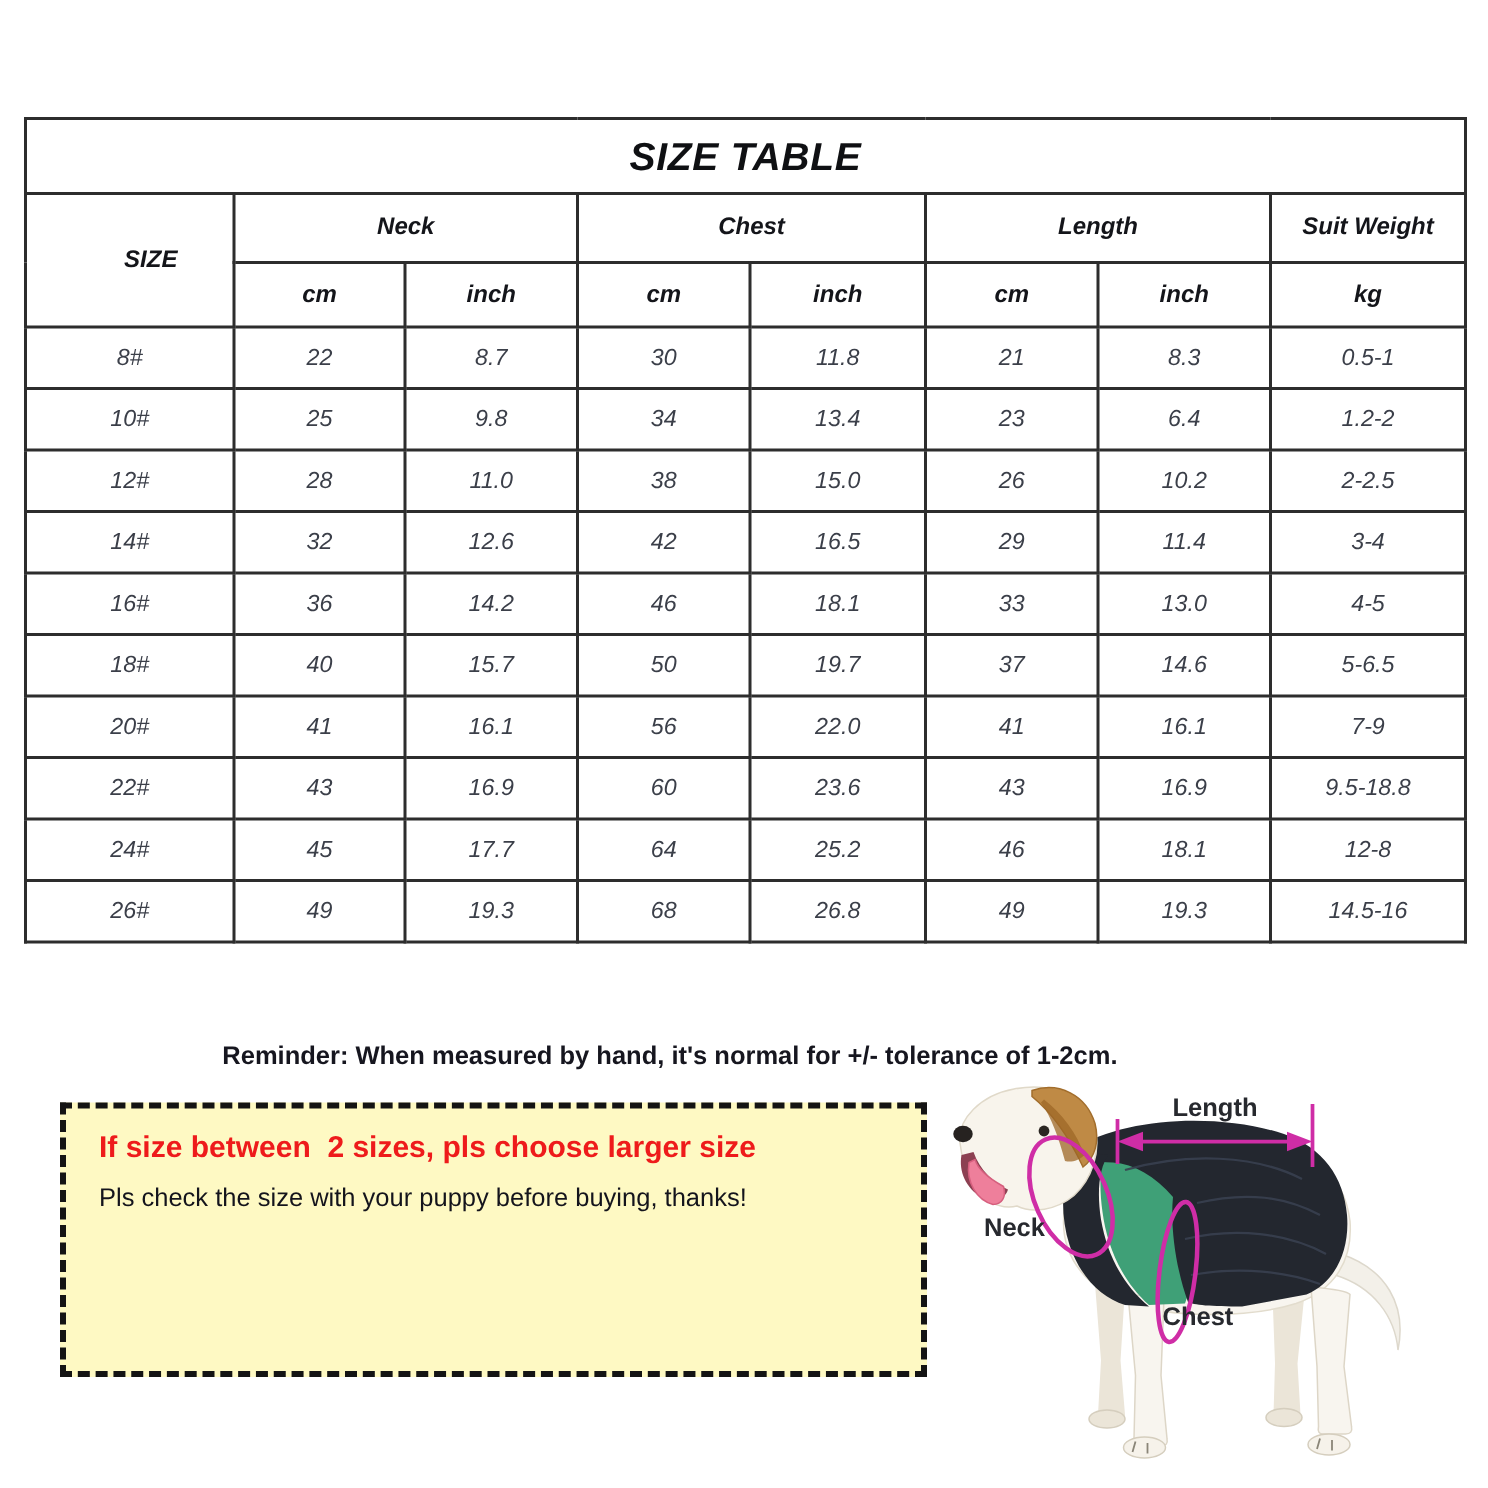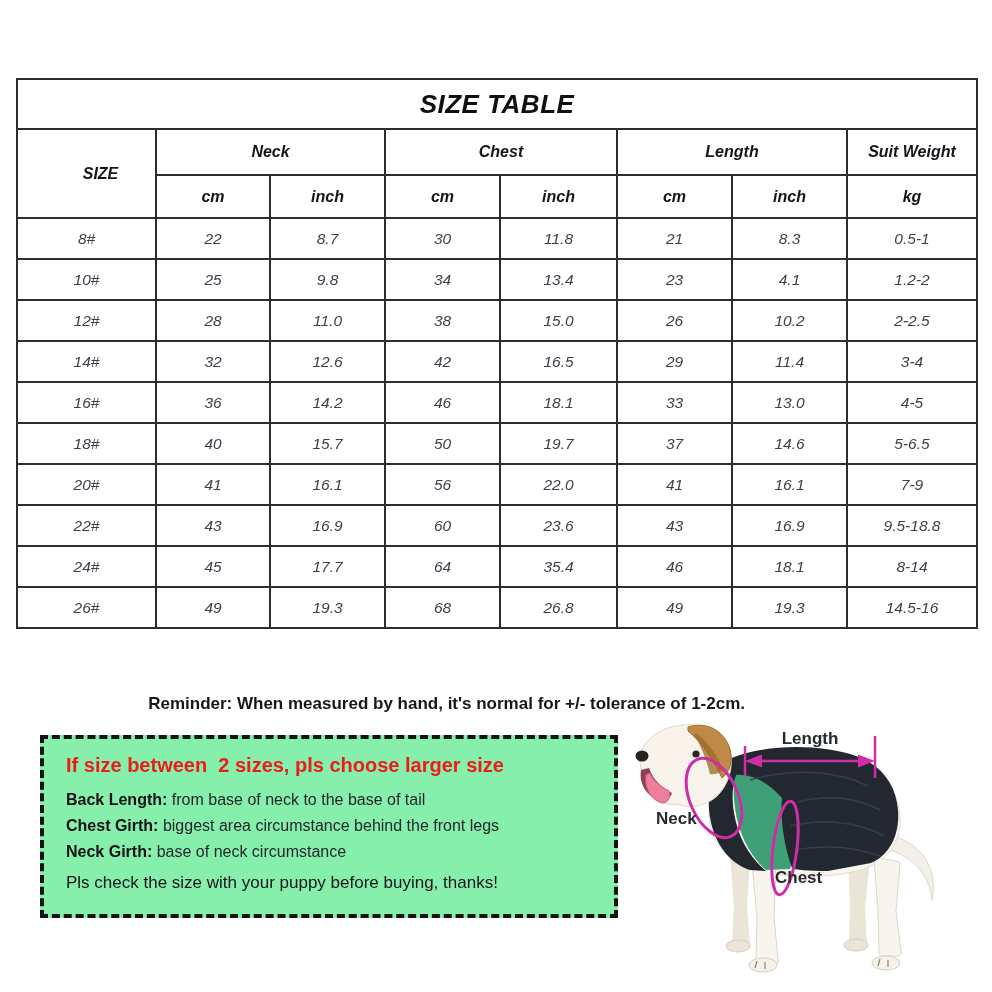--- a/index.html
+++ b/index.html
@@ -14,21 +14,21 @@
     height:50px; font-size:26px; font-weight:bold; color:#0f1013; letter-spacing:.5px; }
   .size-h { font-size:20px; font-weight:bold; color:#14151a;padding-left:28px; }
   .row-group th { height:46px; font-size:16px; font-weight:bold; color:#14151a; }
   .row-sub th { height:43px; font-size:16px; font-weight:bold; color:#14151a;margin-top:10px; }
   .size-table tbody td { height:41px; font-size:15.5px; color:#3b3f49; font-weight:normal; }
 
   
   .reminder { position:absolute; left:40px; top:693px; width:705px; text-align:right;
     font-size:17px; font-weight:bold; color:#16161f; line-height:22px; }
   .note-box { position:absolute; left:40px; top:735px; width:578px; height:183px;
-    border:4px dashed #141414; padding:8px 10px 0 22px; background:#86efac; }
+    border:4px dashed #141414; padding:8px 10px 0 22px; background:#fef9c3; }
   .warn { font-size:20px; font-weight:bold; color:#ee1b1b; line-height:24px;
     margin:6px 0 10px; white-space:pre; }
   .def { font-size:16px; color:#26262c; line-height:26px; }
   .def b { color:#101015; }
   .final { font-size:17px; font-weight:normal; color:#14141c; line-height:24px; margin-top:6px; }
 
   
   .diagram { position:absolute; left:632px; top:718px; width:356px; height:274px; }
   .diagram svg { width:100%; height:100%; display:block; }
   .diag-label { font-family:"Liberation Sans","DejaVu Sans",sans-serif; font-size:17px;
@@ -80,21 +80,21 @@
         <td>8.3</td>
         <td>0.5-1</td>
       </tr>
       <tr>
         <td>10#</td>
         <td>25</td>
         <td>9.8</td>
         <td>34</td>
         <td>13.4</td>
         <td>23</td>
-        <td>4.1</td>
+        <td>6.4</td>
         <td>1.2-2</td>
       </tr>
       <tr>
         <td>12#</td>
         <td>28</td>
         <td>11.0</td>
         <td>38</td>
         <td>15.0</td>
         <td>26</td>
         <td>10.2</td>
@@ -148,47 +148,42 @@
         <td>23.6</td>
         <td>43</td>
         <td>16.9</td>
         <td>9.5-18.8</td>
       </tr>
       <tr>
         <td>24#</td>
         <td>45</td>
         <td>17.7</td>
         <td>64</td>
-        <td>35.4</td>
+        <td>25.2</td>
         <td>46</td>
         <td>18.1</td>
-        <td>8-14</td>
+        <td>12-8</td>
       </tr>
       <tr>
         <td>26#</td>
         <td>49</td>
         <td>19.3</td>
         <td>68</td>
         <td>26.8</td>
         <td>49</td>
         <td>19.3</td>
         <td>14.5-16</td>
       </tr>
     </tbody>
 </table>
 
 <p class="reminder">Reminder: When measured by hand, it's normal for +/- tolerance of 1-2cm.</p>
 
 <div class="note-box">
   <p class="warn">If size between  2 sizes, pls choose larger size</p>
-  <div>
-      <p class="def"><b>Back Length:</b><span> from base of neck to the base of tail</span></p>
-      <p class="def"><b>Chest Girth:</b><span> biggest area circumstance behind the front legs</span></p>
-      <p class="def"><b>Neck Girth:</b><span> base of neck circumstance</span></p>
-    </div>
   <p class="final">Pls check the size with your puppy before buying, thanks!</p>
 </div>
 
 <div class="diagram">
   <svg viewBox="0 0 356 274">
 
     <path d="M262,118 C292,128 306,152 300,182 C298,160 284,140 258,132 Z" fill="#f3f0e9" stroke="#ddd8cc" stroke-width="1"></path>
 
     <path d="M98,138 l20,3 -3,48 3,36 q0,4 -4,4 l-11,0 q-4,0 -3,-4 l2,-36 -4,-51 z" fill="#ebe5d8"></path>
     <path d="M216,136 l22,5 -5,50 2,34 q0,4 -4,4 l-11,0 q-3,0 -3,-4 l1,-34 -2,-55 z" fill="#ebe5d8"></path>

